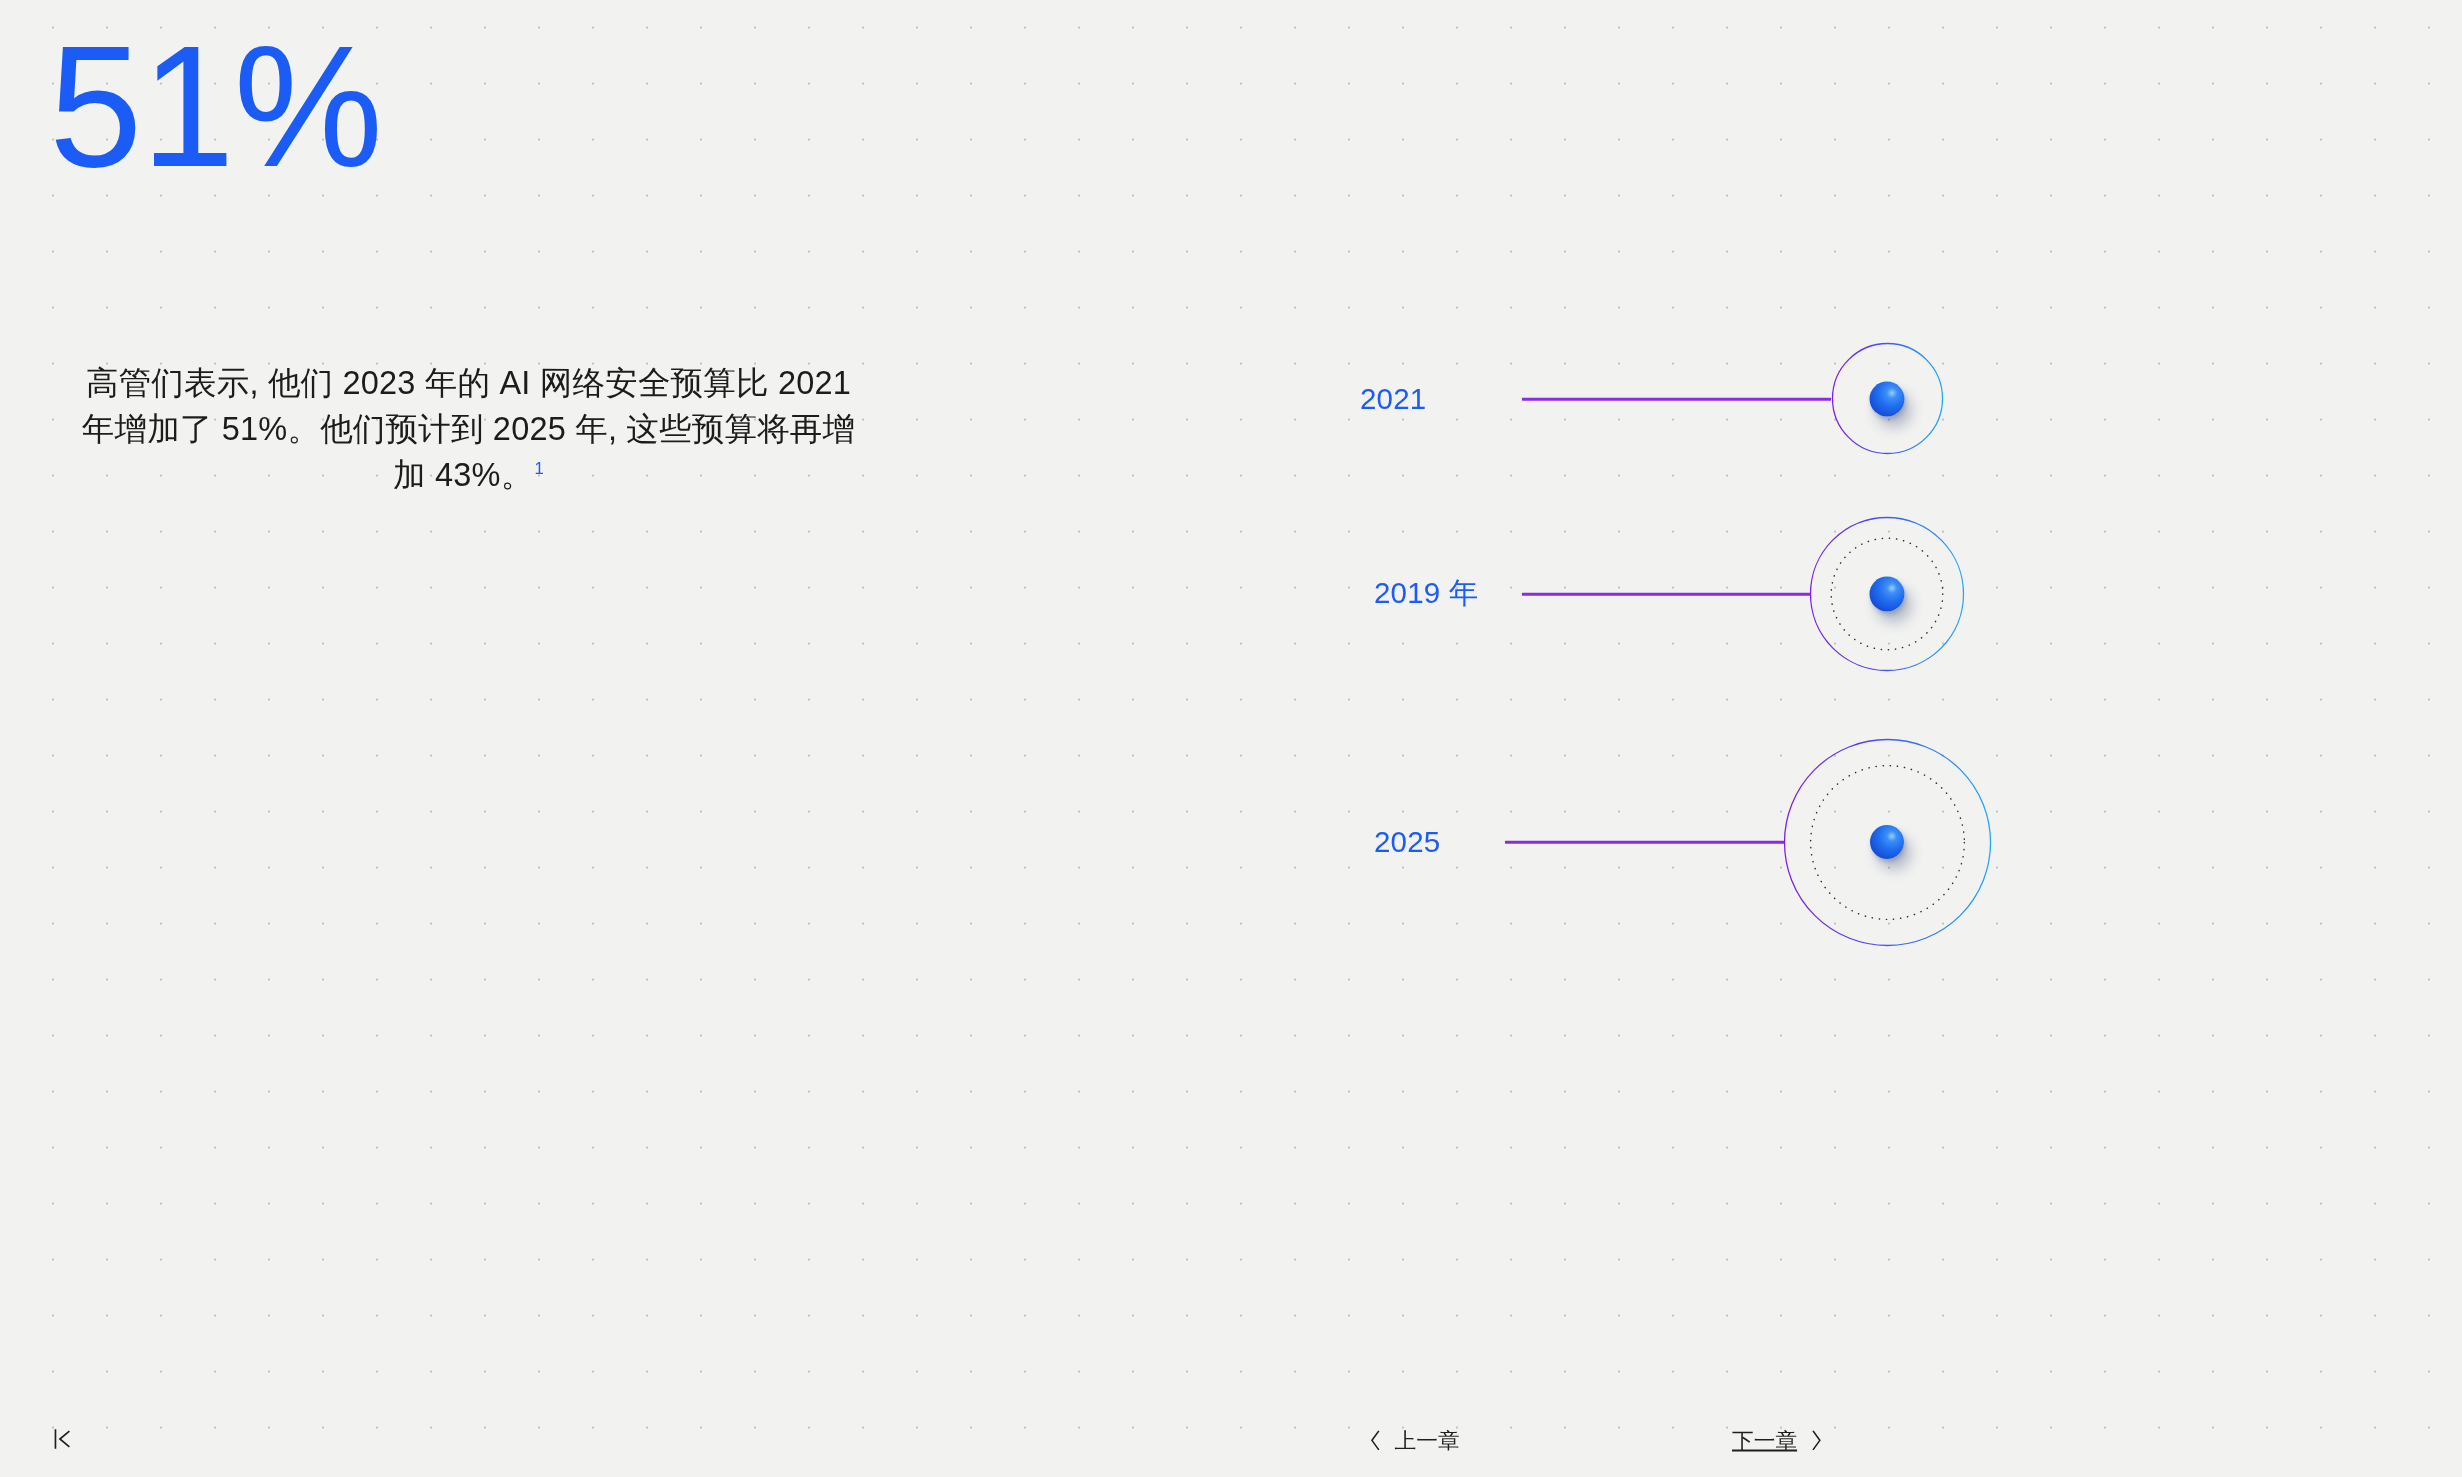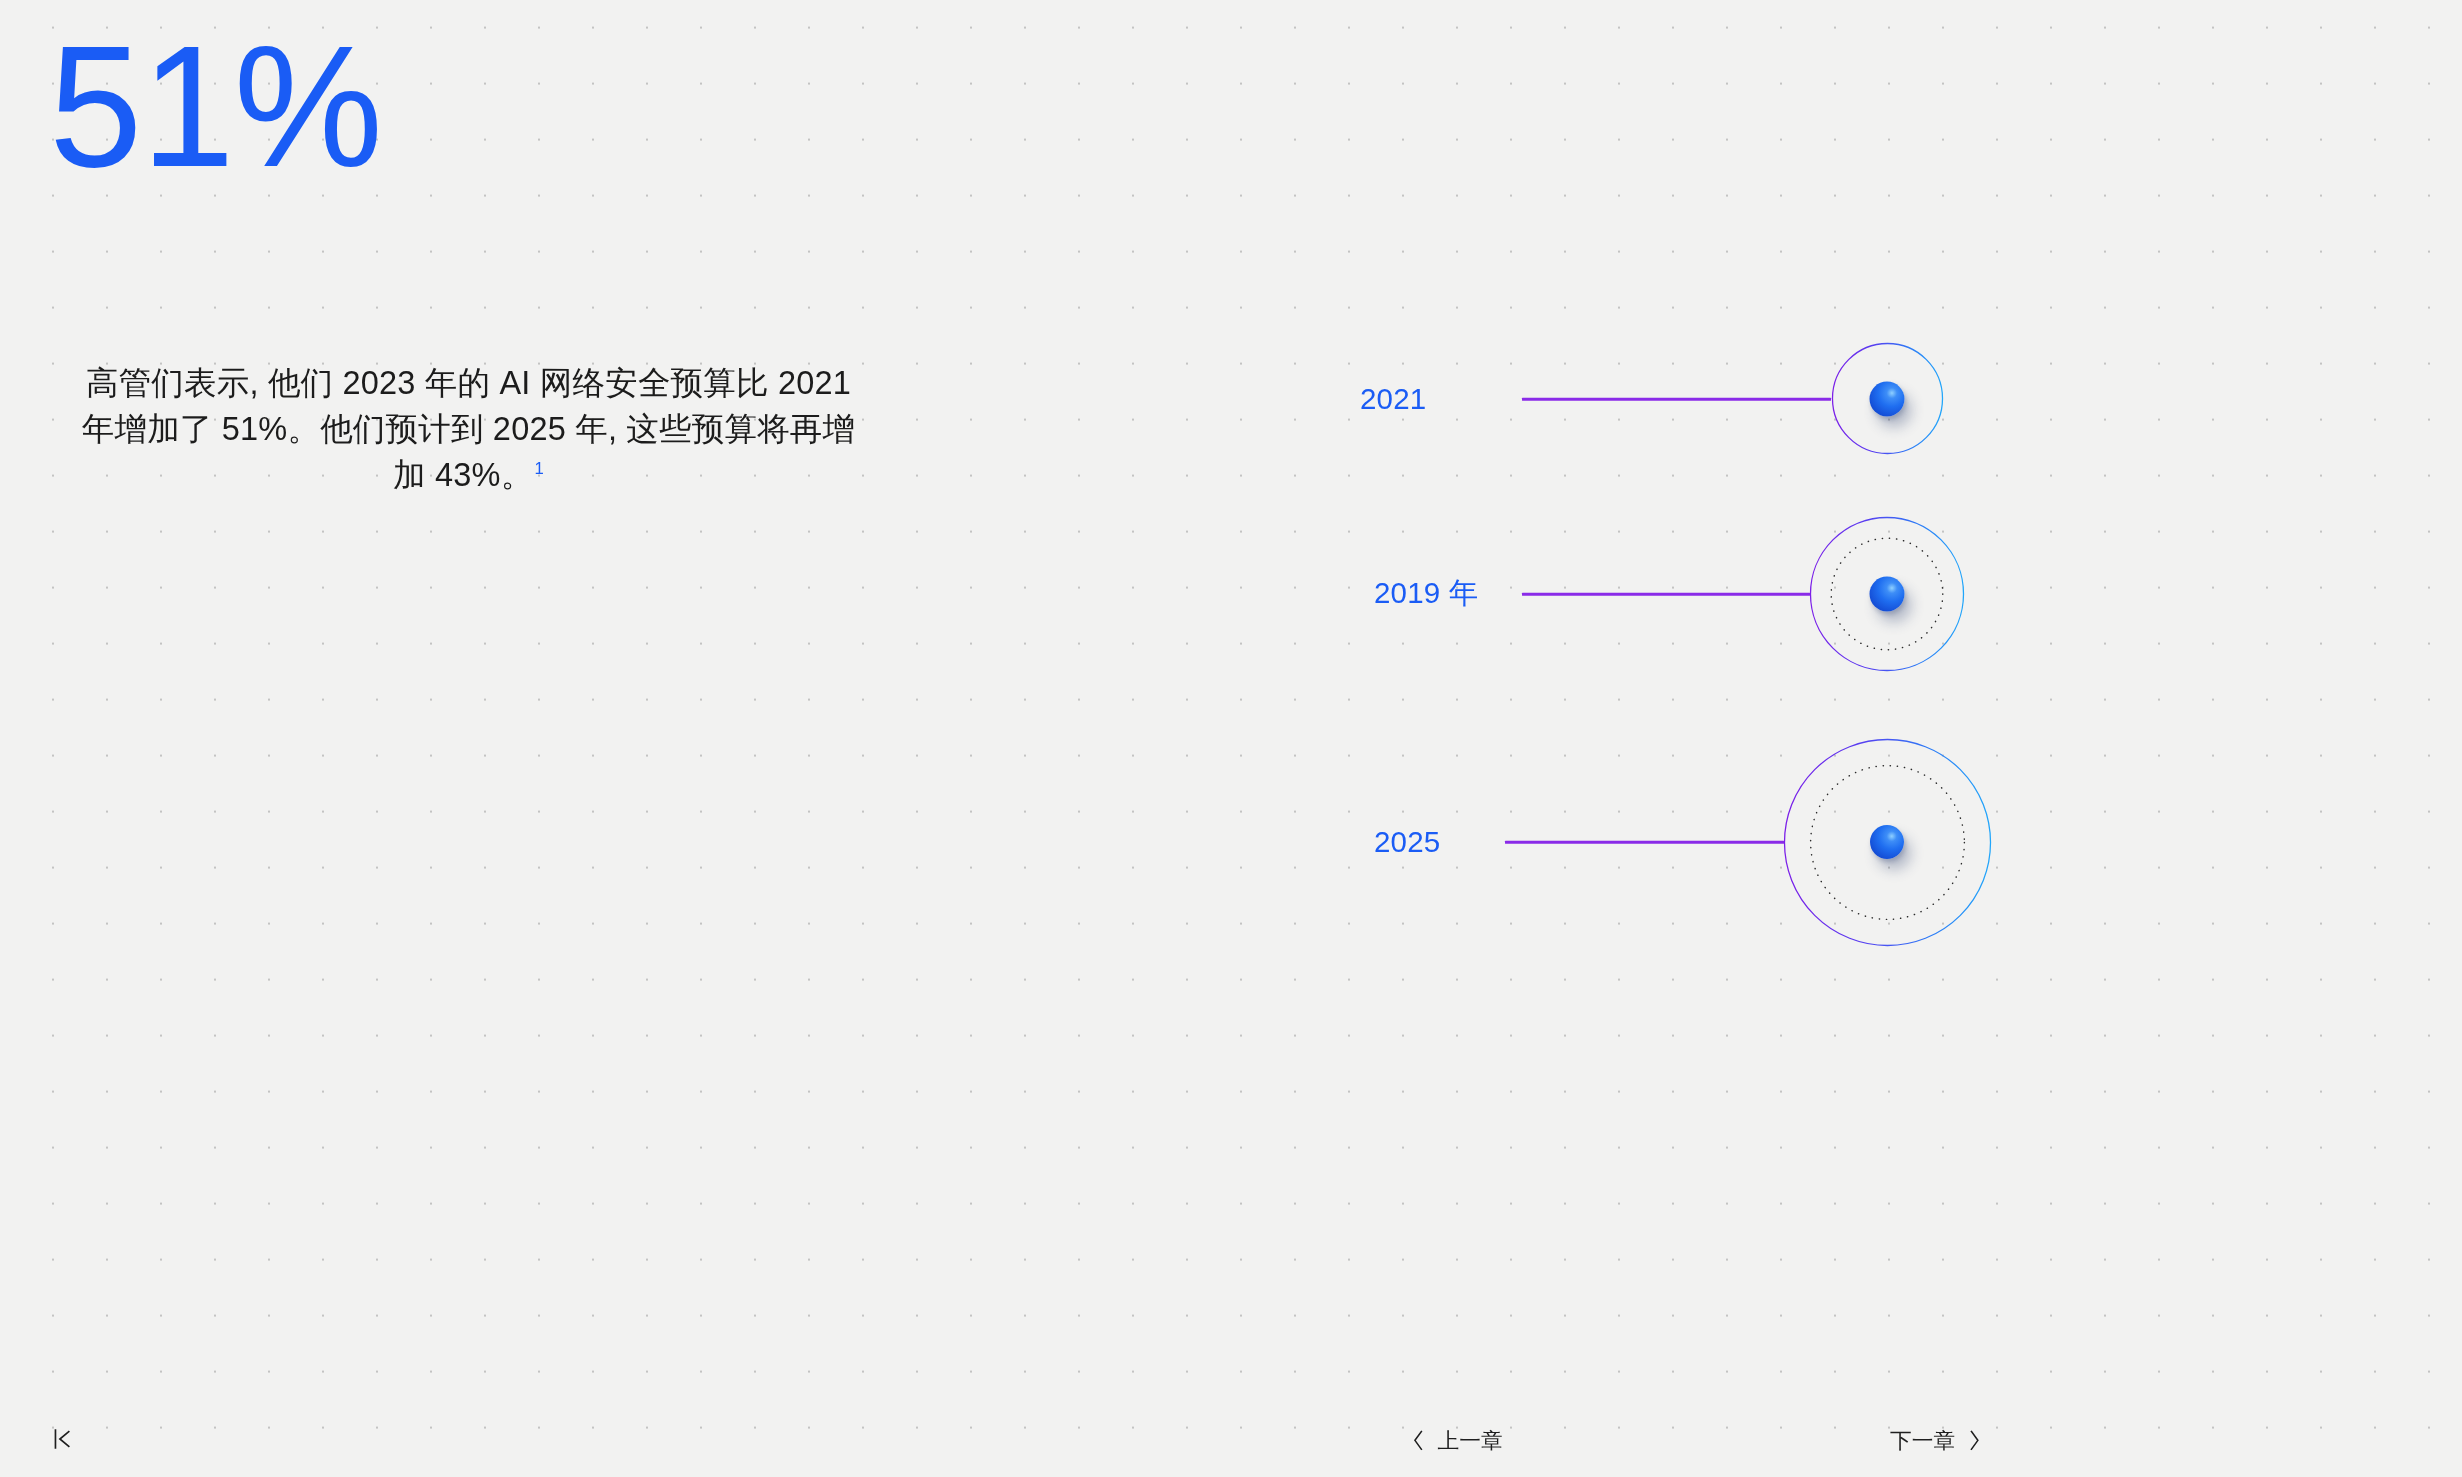--- a/index.html
+++ b/index.html
@@ -140,22 +140,22 @@
     white-space:nowrap;
     cursor:pointer;
     top:50%;
     transform:translateY(-50%);
   }
 
   .chev { display:inline-block; line-height:1; }
   .chev svg { display:block; }
 
   #first-page-btn { left:53px; top:50%; transform:translateY(-50%); position:absolute; cursor:pointer; }
-  #prev-chapter-btn { left:1412px; }
-  #next-chapter-btn { left:1890px; }
+  #prev-chapter-btn { left:1369px; }
+  #next-chapter-btn { left:1732px;text-decoration:underline; }
 </style>
 </head>
 <body>
 
 <div id="dot-grid"></div>
 
 <div id="left-col">
 
   <div id="big-stat">51%</div>
 

